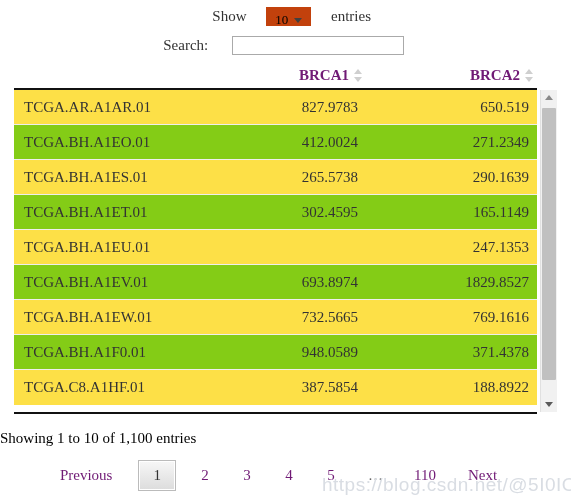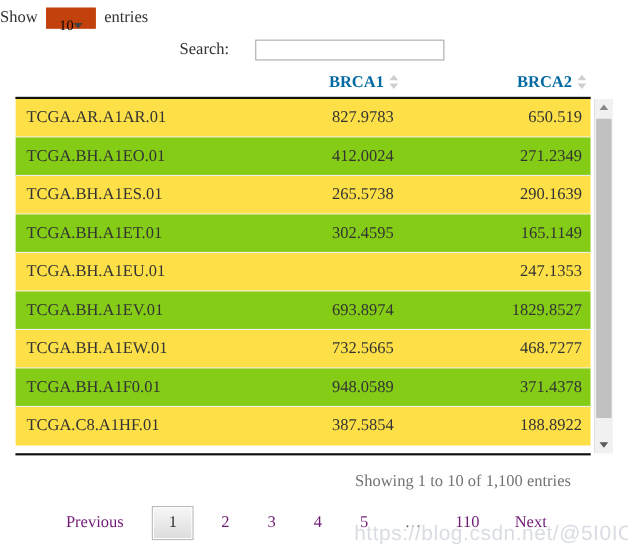--- a/index.html
+++ b/index.html
@@ -21,37 +21,37 @@
     width: 571px;
     height: 501px;
   }
 
   
   .dt-length {
     position: absolute;
     left: 0;
     top: 7px;
     width: 371px;
-    text-align: left;
+    text-align: right;
     font-size: 15px;
     color: #333;
     white-space: nowrap;
   }
   .dt-length .lbl {
     vertical-align: middle;
   }
   .length-select {
     display: inline-block;
     position: relative;
     vertical-align: middle;
     width: 45px;
     height: 19px;
-    border: 7px solid #c2410c;
+    border: 4px solid #c2410c;
     background: #c2410c;
-    margin: 0 4px;
+    margin: 0 16px;
     box-sizing: border-box;
   }
   .length-select .sel-val {
     position: absolute;
     left: 5px;
     top: 0px;
     font-size: 13px;
     line-height: 18px;
     color: #000;
     font-family: "Liberation Serif", serif;
@@ -103,21 +103,21 @@
     width: 523px;
     height: 28px;
     border-bottom: 2px solid #111111;
     box-sizing: border-box;
   }
   .th {
     position: absolute;
     bottom: 4px;
     font-weight: bold;
     font-size: 15px;
-    color: #0369a1;
+    color: #701a75;
     white-space: nowrap;
   }
   .th .sort-ico {
     display: inline-block;
     width: 9px;
     height: 13px;
     position: relative;
     vertical-align: -2px;
     margin-left: 5px;
   }
@@ -225,23 +225,23 @@
     background: #c0c0c0;
     border-radius: 1px;
   }
 
   
   .dt-info {
     position: absolute;
     left: 0;
     top: 430px;
     width: 519px;
-    text-align: right;
-    font-size: 15px;
-    color: #737373;
+    text-align: left;
+    font-size: 15px;
+    color: #000000;
     white-space: nowrap;
   }
   .dt-paginate {
     position: absolute;
     left: 0;
     top: 460px;
     width: 571px;
     text-align: center;
     white-space: nowrap;
     font-size: 0;
@@ -335,21 +335,21 @@
       <span class="cell cell-b2">247.1353</span>
     </div>
     <div class="trow">
       <span class="cell cell-name">TCGA.BH.A1EV.01</span>
       <span class="cell cell-b1">693.8974</span>
       <span class="cell cell-b2">1829.8527</span>
     </div>
     <div class="trow odd">
       <span class="cell cell-name">TCGA.BH.A1EW.01</span>
       <span class="cell cell-b1">732.5665</span>
-      <span class="cell cell-b2">468.7277</span>
+      <span class="cell cell-b2">769.1616</span>
     </div>
     <div class="trow">
       <span class="cell cell-name">TCGA.BH.A1F0.01</span>
       <span class="cell cell-b1">948.0589</span>
       <span class="cell cell-b2">371.4378</span>
     </div>
     <div class="trow odd">
       <span class="cell cell-name">TCGA.C8.A1HF.01</span>
       <span class="cell cell-b1">387.5854</span>
       <span class="cell cell-b2">188.8922</span>

